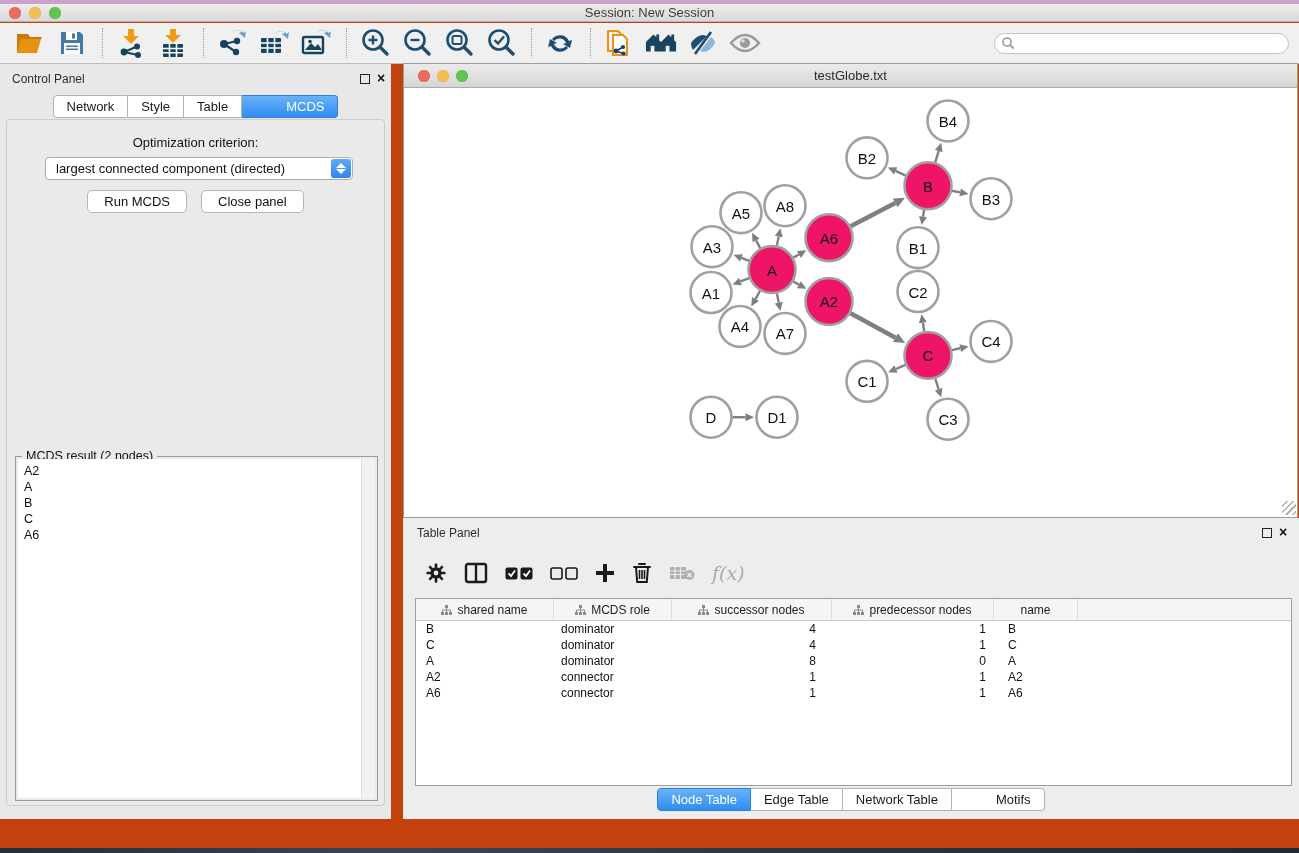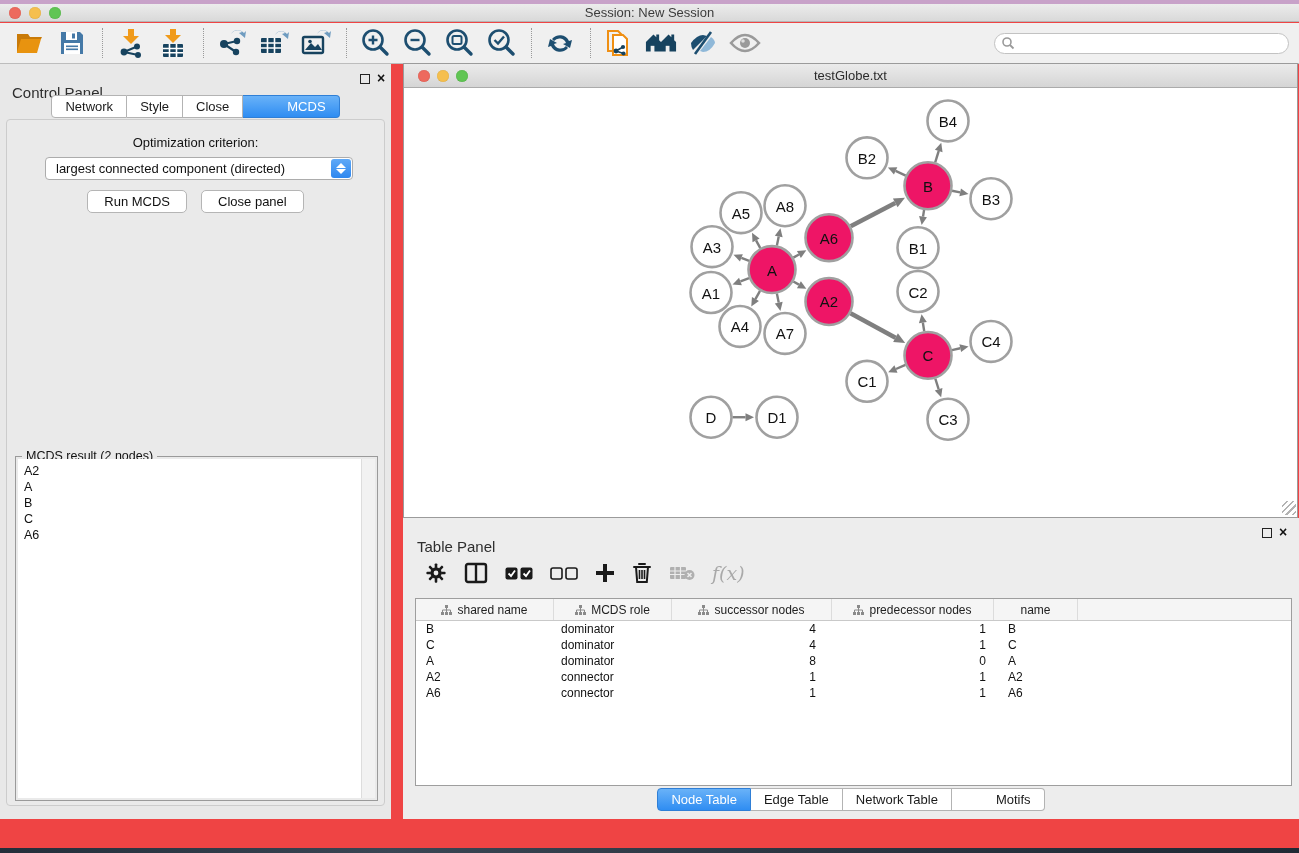--- a/index.html
+++ b/index.html
@@ -1,18 +1,18 @@
 <!DOCTYPE html>
 <html><head>
 <meta charset="utf-8">
 <style>
   * { margin:0; padding:0; box-sizing:border-box; }
   html,body { width:1299px; height:853px; }
   body { font-family:"Liberation Sans", sans-serif; background:#e8e8e8; overflow:hidden; }
-  #root { position:relative; width:1299px; height:853px; background:#ef4444; }
+  #root { position:relative; width:1299px; height:853px; background:#c2410c; }
 
   
   #desktop-strip { position:absolute; left:0; top:0; width:100%; height:4px; background:#c8a2c9; }
   #titlebar { position:absolute; left:0; top:4px; width:100%; height:18px;
     background:linear-gradient(#ececec,#d9d9d9); border-bottom:1px solid #b6b6b6; }
   .tl { position:absolute; top:3px; width:12px; height:12px; border-radius:50%; }
   .tl.red { background:#ed6a5e; box-shadow:inset 0 0 1px #c14a42; }
   .tl.yellow { background:#f5bf4f; box-shadow:inset 0 0 1px #c79934; }
   .tl.green { background:#61c554; box-shadow:inset 0 0 1px #3e9a34; }
   #titlebar .title { position:absolute; left:0; right:0; top:1px; text-align:center;
@@ -23,21 +23,21 @@
     border-bottom:1px solid #bdbdbd; display:flex; align-items:center; padding-left:14px; }
   .tb-icon { width:32px; height:32px; display:flex; align-items:center; justify-content:center;
     margin-right:10px; flex:0 0 auto; }
   .tb-sep { width:1px; height:30px; border-left:1px dotted #9a9a9a; margin:0 12px 0 4px; flex:0 0 auto; }
   #search-box { margin-left:auto; margin-right:10px; width:295px; height:21px; background:#fff;
     border:1px solid #c2c2c2; border-radius:11px; display:flex; align-items:center; padding-left:6px; }
 
   
   #control-panel { position:absolute; left:0; top:64px; width:391px; height:755px; background:#e8e8e8; }
   .panel-head { position:relative; height:30px; }
-  .panel-head .ph-title { position:absolute; left:12px; top:20px; font-size:15px; color:#2e2e2e; }
+  .panel-head .ph-title { position:absolute; left:12px; top:8px; font-size:12px; color:#2e2e2e; }
   .ph-float { position:absolute; width:10px; height:10px; border:1.5px solid #222; top:10px; }
   .ph-close { position:absolute; top:6px; font-size:14px; font-weight:bold; color:#111; line-height:16px; }
   #control-panel .ph-float { left:360px; } #control-panel .ph-close { left:377px; }
 
   .tabbar { position:absolute; left:0; width:100%; display:flex; justify-content:center; }
   #control-panel .tabbar { top:31px; }
   .tab { background:#fff; border:1px solid #b3b3b3; border-left:none; padding:3px 13px;
     font-size:13px; color:#1a1a1a; height:23px; line-height:16px; }
   .tab:first-child { border-left:1px solid #b3b3b3; border-radius:4px 0 0 4px; }
   .tab:last-child { border-radius:0 4px 4px 0;padding-left:44px; }
@@ -272,21 +272,21 @@
 
   <div id="control-panel">
     <div class="panel-head">
       <span class="ph-title">Control Panel</span>
       <span class="ph-float"></span>
       <span class="ph-close">×</span>
     </div>
     <div class="tabbar">
       <span class="tab">Network</span>
       <span class="tab">Style</span>
-      <span class="tab">Close</span>
+      <span class="tab">Table</span>
       <span class="tab selected">MCDS</span>
     </div>
     <div id="cp-content">
       <div id="opt-label">Optimization criterion:</div>
       <div id="cp-buttons">
         <button class="cp-btn">Run MCDS</button>
         <button class="cp-btn">Close panel</button>
       </div>
       <div id="opt-select">
         <span>largest connected component (directed)</span>

